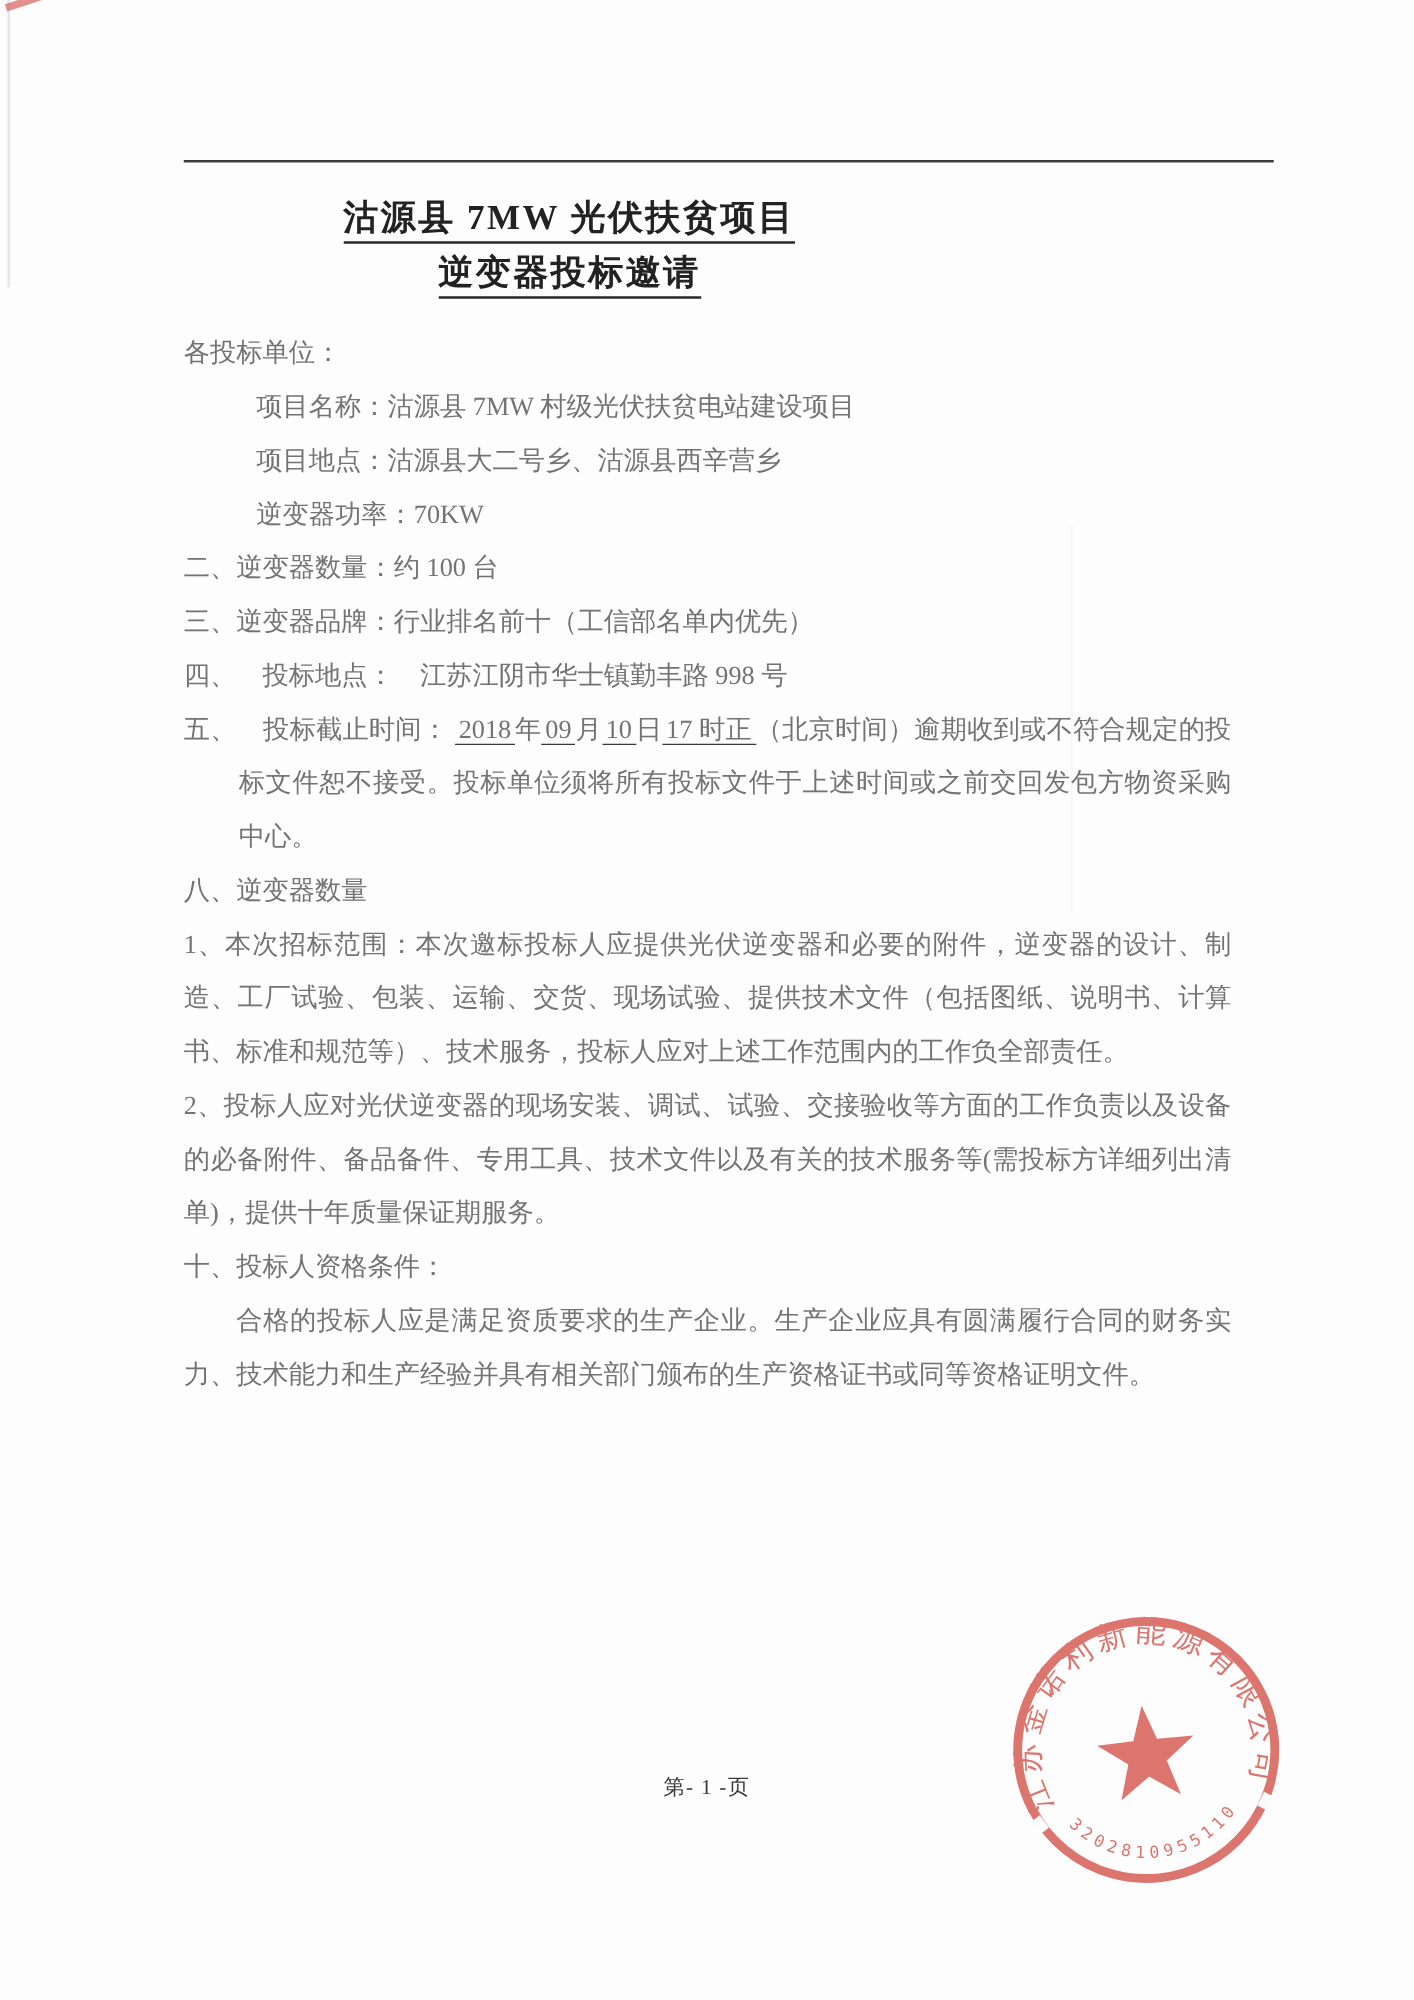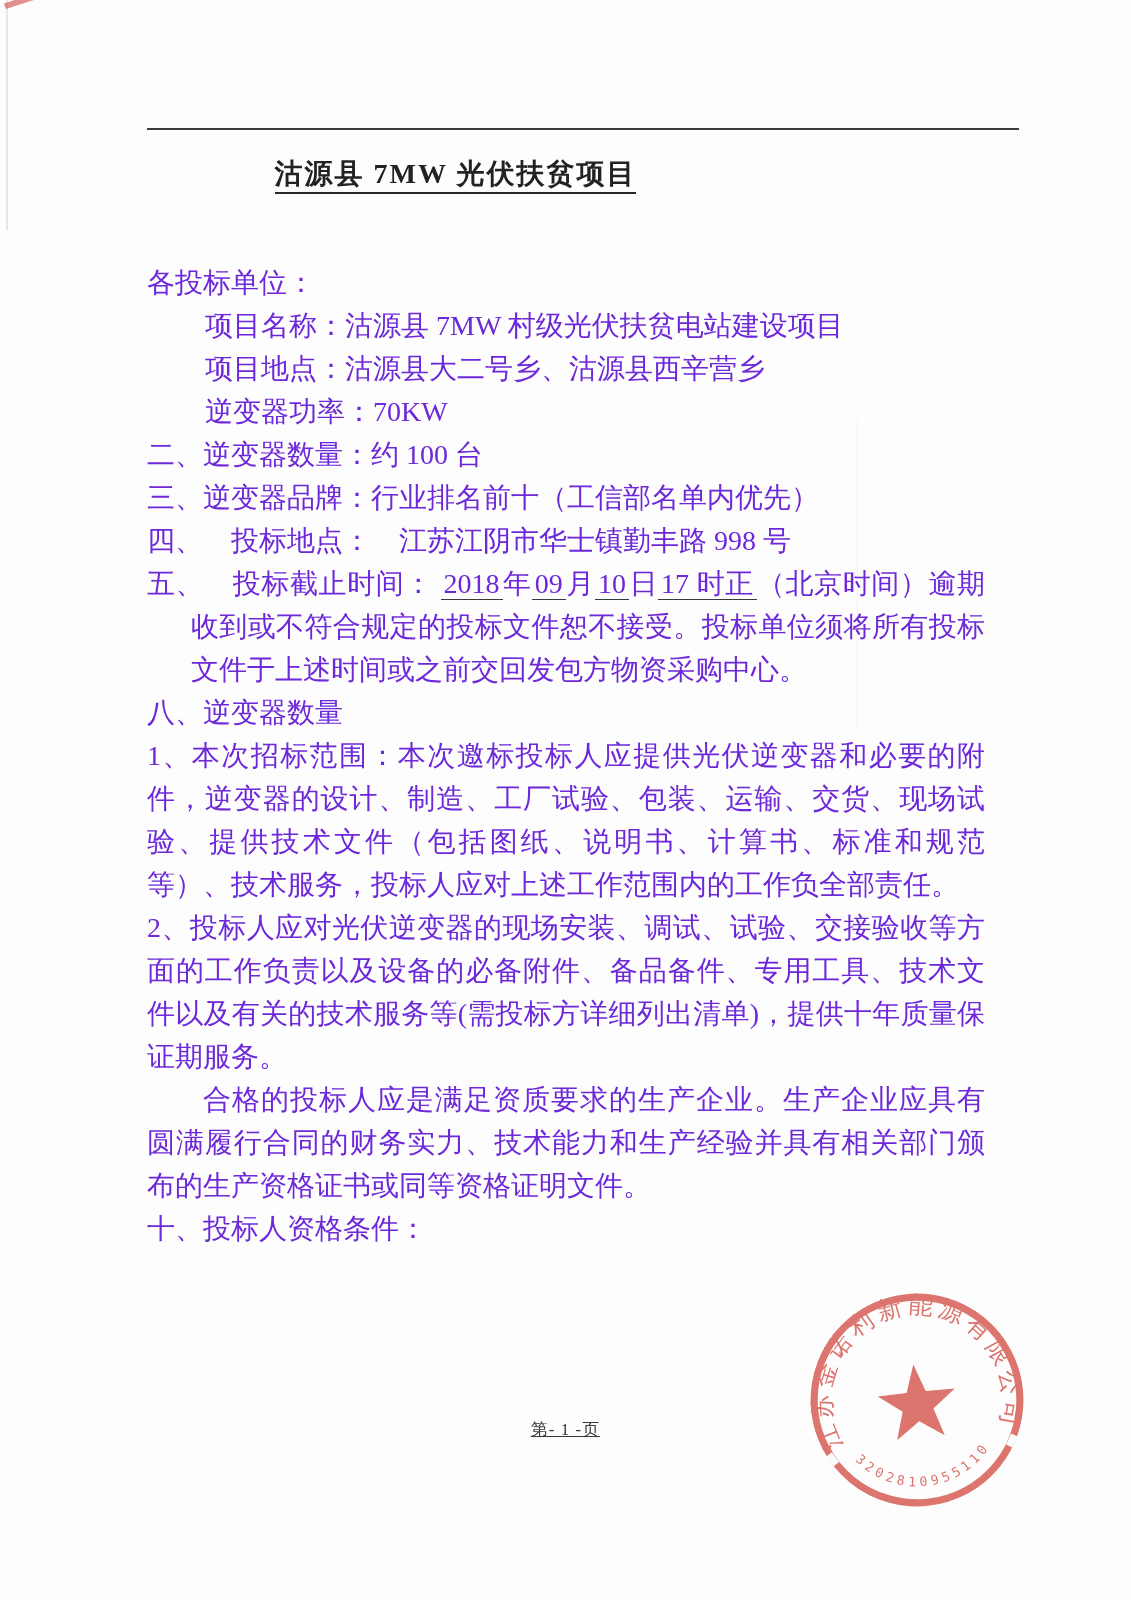--- a/index.html
+++ b/index.html
@@ -18,46 +18,47 @@
             background:#3c3c3e;}
 
   .title{position:absolute;left:0;width:911px;text-align:center;
          font-weight:bold;font-size:28px;color:#222;letter-spacing:2px;}
   .title-1{top:155px;}
   .title-2{top:199px;}
   .title u, .title span{ text-decoration:none;border-bottom:2.5px solid #2a2a2a;
          padding-bottom:3px;}
 
   .body-text{position:absolute;left:147px;top:261px;width:838px;
-             font-size:28px;line-height:43px;color:#6d28d9;
+             font-size:21px;line-height:43px;color:#737373;
              text-align:justify;text-justify:inter-ideograph;}
   .p{margin:0;padding:0;}
   .indent2{text-indent:2em;}
   .sub{padding-left:58px;}
   .hang{padding-left:44px;text-indent:-44px;font-family:Liberation Serif, serif;}
   .blank{border-bottom:1.5px solid #3a3a3c;padding:0 3px;}
 
   .footer{position:absolute;left:0;top:1418px;width:1131px;text-align:center;
-          font-size:17px;color:#3a3a3c;letter-spacing:1px;text-decoration:underline;}
+          font-size:17px;color:#3a3a3c;letter-spacing:1px;}
 
   .seal{position:absolute;left:805px;top:1288px;width:224px;height:224px;
         mix-blend-mode:multiply;opacity:.82;transform:rotate(-6deg);}
 </style>
 </head>
 <body>
 
 <div class="page">
 
   <div class="scan-edge"></div>
   <div class="corner-mark"></div>
   <div class="crease"></div>
 
   <div class="top-rule"></div>
 
   <div class="title title-1"><span>沽源县 7MW 光伏扶贫项目</span></div>
+  <div class="title title-2"><span>逆变器投标邀请</span></div>
 
   <div class="body-text">
 
     <p class="p">各投标单位：</p>
 
 
 
     <p class="p sub">项目名称：沽源县 7MW 村级光伏扶贫电站建设项目</p>
     <p class="p sub">项目地点：沽源县大二号乡、沽源县西辛营乡</p>
     <p class="p sub">逆变器功率：70KW</p>
@@ -71,23 +72,23 @@
     <p class="p hang"><span>五、</span><span>　投标截止时间： </span><span class="blank">2018</span><span>年</span><span class="blank">09</span><span>月</span><span class="blank">10</span><span>日</span><span class="blank">17 时正</span><span>（北京时间）逾期收到或不符合规定的投标文件恕不接受。投标单位须将所有投标文件于上述时间或之前交回发包方物资采购中心。</span></p>
 
     <p class="p"><span>八、</span><span>逆变器数量</span></p>
 
     <p class="p"><span>1、</span><span>本次招标范围：本次邀标投标人应提供光伏逆变器和必要的附件，逆变器的设计、制造、工厂试验、包装、运输、交货、现场试验、提供技术文件（包括图纸、说明书、计算书、标准和规范等）、技术服务，投标人应对上述工作范围内的工作负全部责任。</span></p>
 
     <p class="p"><span>2、</span><span>投标人应对光伏逆变器的现场安装、调试、试验、交接验收等方面的工作负责以及设备的必备附件、备品备件、专用工具、技术文件以及有关的技术服务等(需投标方详细列出清单)，提供十年质量保证期服务。</span></p>
 
 
 
+    <p class="p"><span>十、</span><span>投标人资格条件：</span></p>
+
     <p class="p indent2">合格的投标人应是满足资质要求的生产企业。生产企业应具有圆满履行合同的财务实力、技术能力和生产经验并具有相关部门颁布的生产资格证书或同等资格证明文件。</p>
-
-    <p class="p"><span>十、</span><span>投标人资格条件：</span></p>
 
   </div>
 
   <div class="footer">第- 1 -页</div>
 
   <svg class="seal" viewBox="0 0 220 220">
     <circle cx="110" cy="110" r="101" fill="none" stroke="#d6574e" stroke-width="7"></circle>
     <polygon fill="#d6574e" points="110,75 119.4,102.1 148,102.6 125.2,119.9 133.5,147.4 110,131 86.5,147.4 94.8,119.9 72,102.6 100.6,102.1"></polygon>
     <defs>
       <path id="arcTop" d="M 44.9 164.6 A 85 85 0 1 1 175.1 164.6" fill="none"></path>

